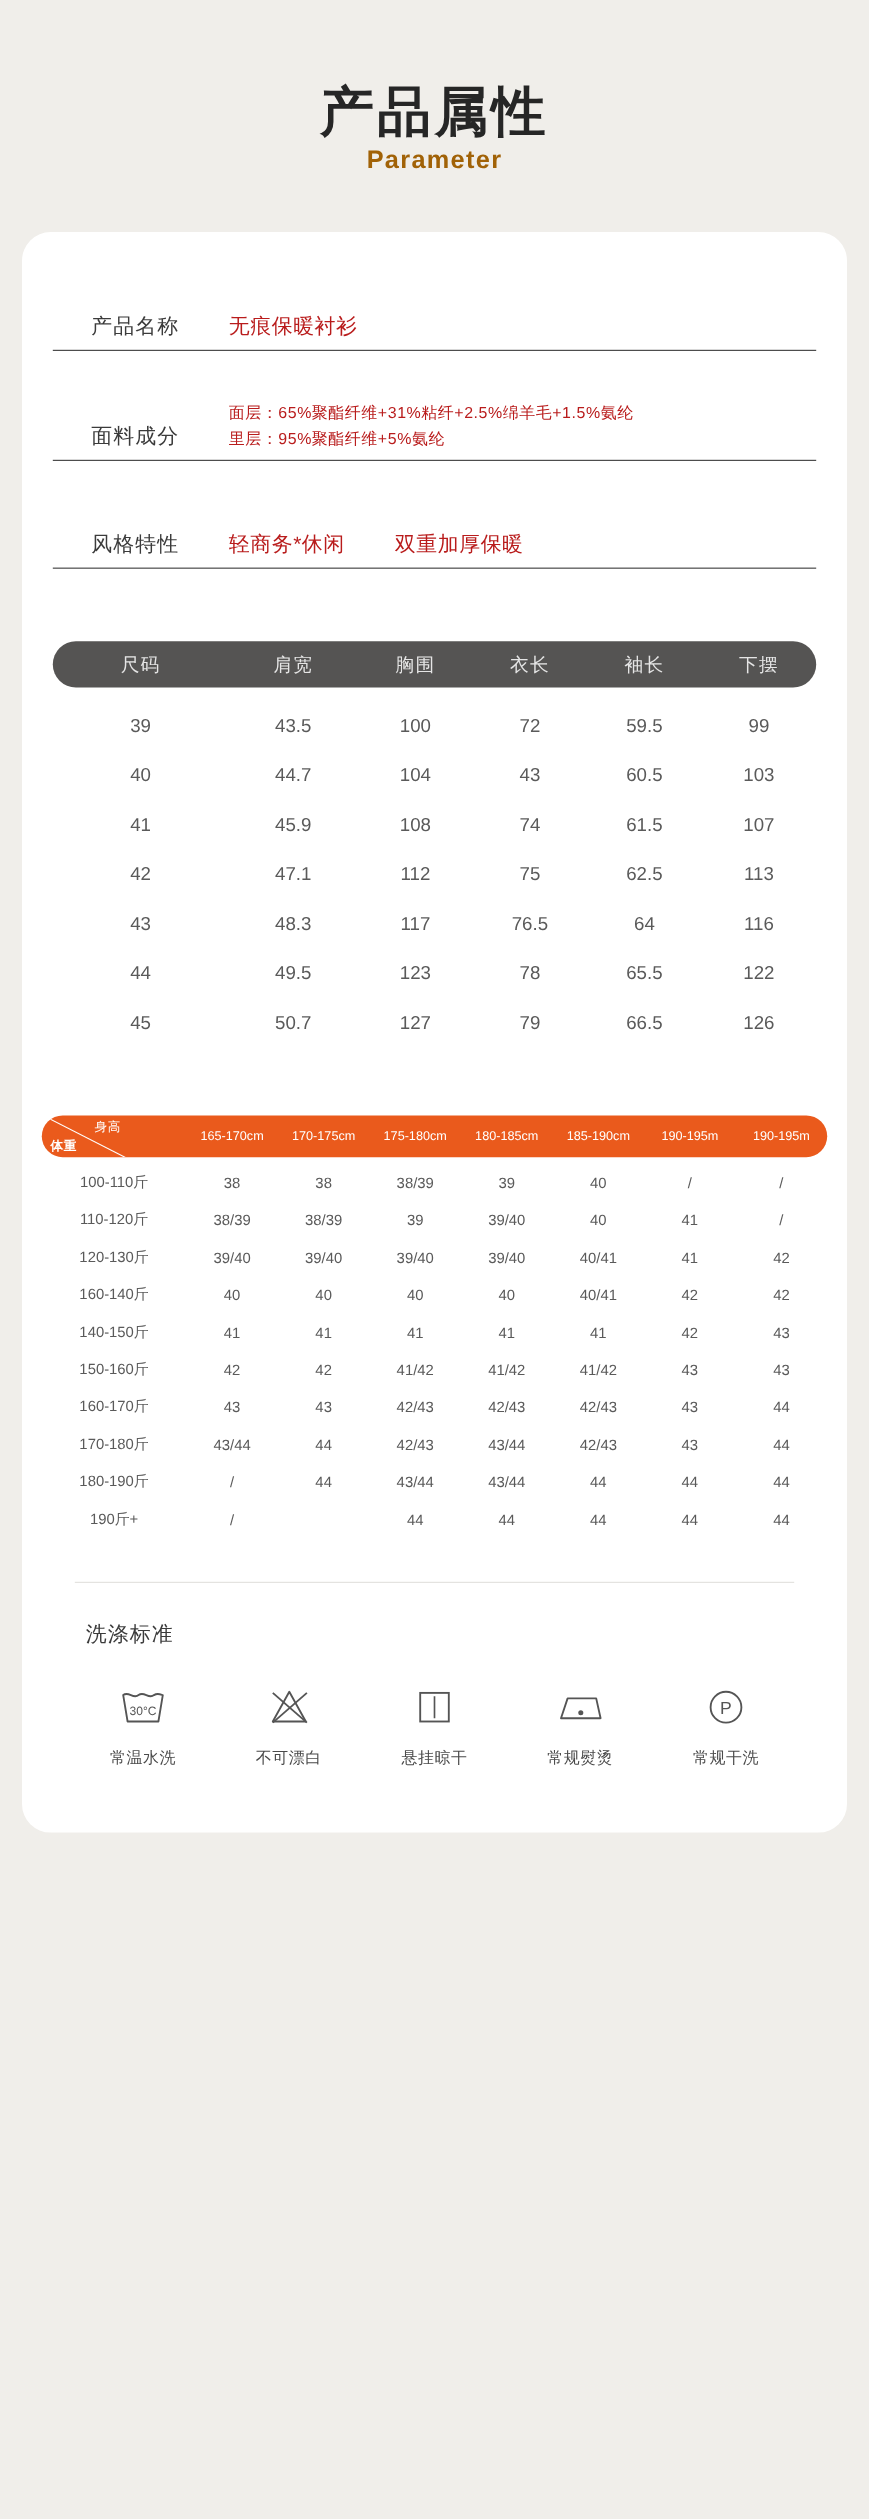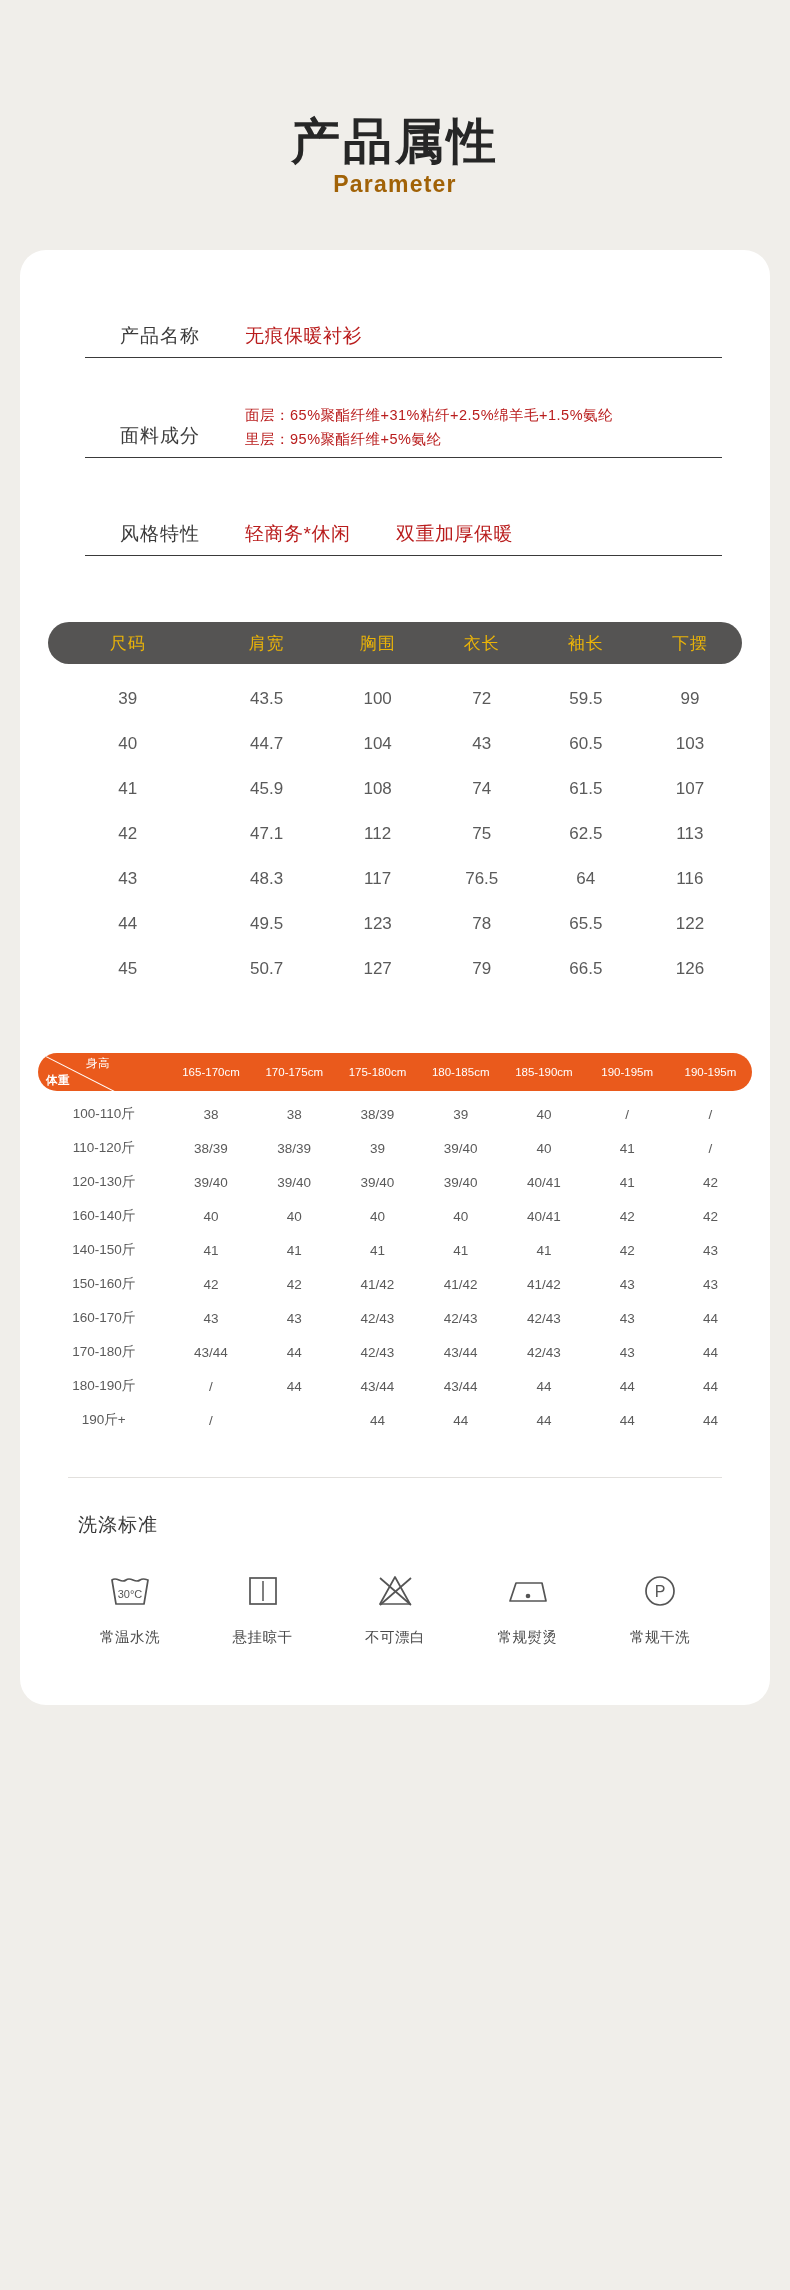--- a/index.html
+++ b/index.html
@@ -6,21 +6,21 @@
   body {
     width: 790px;
     background: #f0eeea;
     font-family: "Liberation Sans", "DejaVu Sans", sans-serif;
     color: #3b3b3b;
     -webkit-font-smoothing: antialiased;
   }
   .page { width: 790px; position: relative; padding-bottom: 40px; }
 
   
-  .header { text-align: center; padding: 113px 0 0 0; }
+  .header { text-align: center; padding: 74px 0 0 0; }
   .header h1 {
     font-size: 49px;
     font-weight: 700;
     letter-spacing: 3px;
     color: #262626;
     line-height: 1.15;
   }
   .header .sub {
     margin-top: 2px;
     font-size: 23px;
@@ -31,21 +31,21 @@
 
   
   .card {
     margin: 52px 20px 0 20px;
     background: #fff;
     border-radius: 26px;
     padding: 56px 0 58px 0;
   }
 
   
-  .attrs { padding: 0 48px; margin-left: 17px; }
+  .attrs { padding: 0 28px; }
   .attr-row {
     display: flex;
     align-items: flex-end;
     border-bottom: 1.6px solid #3a3a3a;
     padding-bottom: 6px;
     min-height: 52px;
   }
   .attr-row + .attr-row { margin-top: 46px; }
   .attr-label {
     width: 150px;
@@ -68,21 +68,21 @@
   .attr-val .gap { display: inline-block; width: 34px; }
 
   
   .size-table { margin: 66px 28px 0 28px; }
   .st-head {
     background: #555453;
     border-radius: 22px;
     height: 42px;
     display: flex;
     align-items: center;
-    color: #eab308;
+    color: #e5e5e5;
     font-size: 17px;
     letter-spacing: 1px;
   }
   .st-row {
     display: flex;
     align-items: center;
     height: 44px;
     font-size: 17px;
     color: #5a5a5a;
   }
@@ -438,36 +438,36 @@
               <path d="M4 8 C9 4, 13 12, 18 8 C23 4, 27 12, 32 8 C35 6, 37 7, 40 8 L36 32 L8 32 Z" fill="none" stroke="#555" stroke-width="1.7" stroke-linejoin="round"></path>
               <text x="22" y="26" font-size="11" fill="#555" text-anchor="middle" font-family="Liberation Sans, sans-serif">30°C</text>
             </svg>
           </div>
           <div class="care-label">常温水洗</div>
         </div>
 
         <div class="care-item">
           <div class="care-icon">
             <svg width="44" height="38" viewBox="0 0 44 38">
-              <rect x="9" y="6" width="26" height="26" fill="none" stroke="#555" stroke-width="1.7"></rect>
-              <line x1="22" y1="9" x2="22" y2="29" stroke="#555" stroke-width="1.5"></line>
-            </svg>
-          </div>
-          <div class="care-label">悬挂晾干</div>
-        </div>
-
-        <div class="care-item">
-          <div class="care-icon">
-            <svg width="44" height="38" viewBox="0 0 44 38">
               <path d="M22 5 L37 32 L7 32 Z" fill="none" stroke="#555" stroke-width="1.7" stroke-linejoin="round"></path>
               <line x1="7" y1="6" x2="38" y2="33" stroke="#555" stroke-width="1.7"></line>
               <line x1="38" y1="6" x2="7" y2="33" stroke="#555" stroke-width="1.7"></line>
             </svg>
           </div>
           <div class="care-label">不可漂白</div>
+        </div>
+
+        <div class="care-item">
+          <div class="care-icon">
+            <svg width="44" height="38" viewBox="0 0 44 38">
+              <rect x="9" y="6" width="26" height="26" fill="none" stroke="#555" stroke-width="1.7"></rect>
+              <line x1="22" y1="9" x2="22" y2="29" stroke="#555" stroke-width="1.5"></line>
+            </svg>
+          </div>
+          <div class="care-label">悬挂晾干</div>
         </div>
 
         <div class="care-item">
           <div class="care-icon">
             <svg width="46" height="38" viewBox="0 0 46 38">
               <path d="M11 11 L37 11 L41 29 L5 29 Z" fill="none" stroke="#555" stroke-width="1.7" stroke-linejoin="round"></path>
               <circle cx="23" cy="24" r="2.3" fill="#555"></circle>
             </svg>
           </div>
           <div class="care-label">常规熨烫</div>

